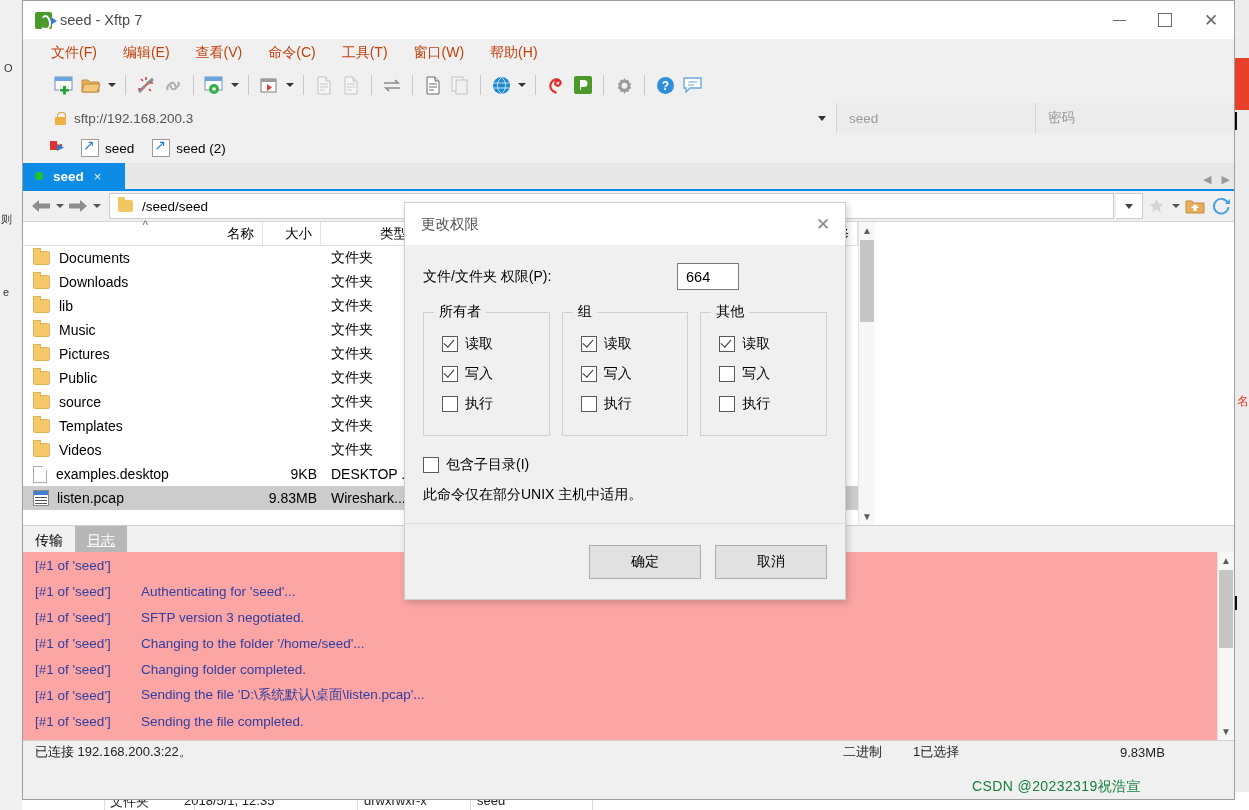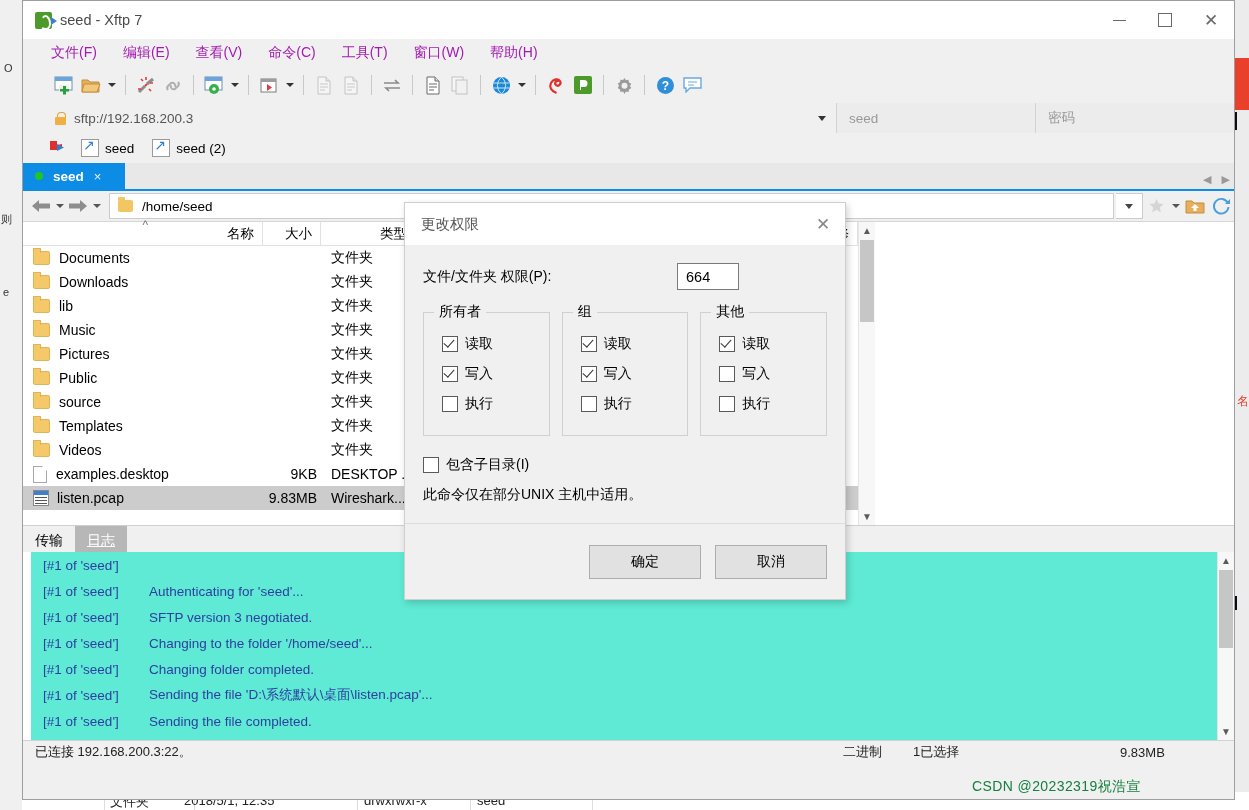--- a/index.html
+++ b/index.html
@@ -84,21 +84,21 @@
     width: 46px; height: 38px; display: flex; align-items: center; justify-content: center;
     color: #6a6a6a; font-size: 15px;
   }
   .win-btn .min-glyph { display:block; width: 13px; height: 1px; background: #6a6a6a; }
   .win-btn .max-glyph { display:block; width: 12px; height: 12px; border: 1px solid #6a6a6a; }
   .win-btn .close-glyph { font-size: 17px; line-height: 17px; font-weight: 300; }
 
   
   .menubar {
     height: 28px; display: flex; align-items: center; padding-left: 18px;
-    background: #f0f0f0; font-size: 14px; color: #a21caf;
+    background: #f0f0f0; font-size: 14px; color: #c2410c;
   }
   .menu-item { padding: 3px 10px; margin-right: 6px; cursor: default; }
 
   
   .toolbar {
     height: 36px; display: flex; align-items: center; padding-left: 28px;
     background: #f0f0f0; gap: 1px;
   }
   .tb { width: 26px; height: 26px; position: relative; display:flex; align-items:center; justify-content:center; }
   .tb svg { display:block; }
@@ -233,21 +233,21 @@
   }
   .sb-up, .sb-down { position:absolute; left:0; width:16px; height:17px; display:flex; align-items:center; justify-content:center; font-size:10px; color:#5a5a5a;}
   .sb-up { top: 0; } .sb-down { bottom: 0; }
   .sb-thumb { position:absolute; left:1px; width:14px; background:#c6c6c6; }
 
   
   .logpanel { position: relative; background: #fff; height: 215px; display:flex; flex-direction:column; }
   .logtabs { height: 26px; display: flex; align-items: stretch; background: #f0f0f0; border-top:1px solid #cfcfcf; }
   .logtab { padding: 3px 12px 0 12px; font-size: 14px; display:flex; align-items:center; }
   .logtab.active { background: #b7b7b7; color: #fff; text-decoration: underline; }
-  .logbody { flex:1; background:#5eead4; position:relative; overflow:hidden;margin-left:8px; }
+  .logbody { flex:1; background:#fca5a5; position:relative; overflow:hidden; }
   .logline { display:flex; font-size: 13.5px; color: #2f3ea0; height: 26px; align-items:center; }
   .log-tag { width: 118px; padding-left: 12px; box-sizing: border-box; }
   .log-msg { flex:1; }
   .log-scroll { position:absolute; right:0; top:0; bottom:0; width:16px; background:#f7f7f7; border-left:1px solid #e4e4e4;}
 
   
   .statusbar {
     height: 22px; background: #f0f0f0; border-top: 1px solid #d2d2d2;
     display: flex; align-items: center; font-size: 13px; color: #222; position: relative;
   }
@@ -545,21 +545,21 @@
       </span>
       <span class="nav-caret"></span>
       <span class="nav-arrow">
         <svg width="20" height="14" viewBox="0 0 20 14">
             <path d="M12 1l7 6-7 6V9.5H1v-5h11z" fill="#8d8d8d"></path>
           </svg>
       </span>
       <span class="nav-caret"></span>
       <div class="path-input">
         <span class="path-folder"></span>
-        <span>/home/seed</span>
+        <span>/seed/seed</span>
       </div>
       <div class="path-caret"></div>
       <span class="pb-ico">
         <svg width="17" height="16" viewBox="0 0 17 16">
             <path d="M8.5 1l2.1 4.6 5 .5-3.8 3.4 1.1 4.9-4.4-2.6-4.4 2.6 1.1-4.9L1.4 6.1l5-.5z" fill="#d5d5d5"></path>
           </svg>
       </span>
       <span class="nav-caret"></span>
       <span class="pb-ico">
         <svg width="20" height="17" viewBox="0 0 20 17">

